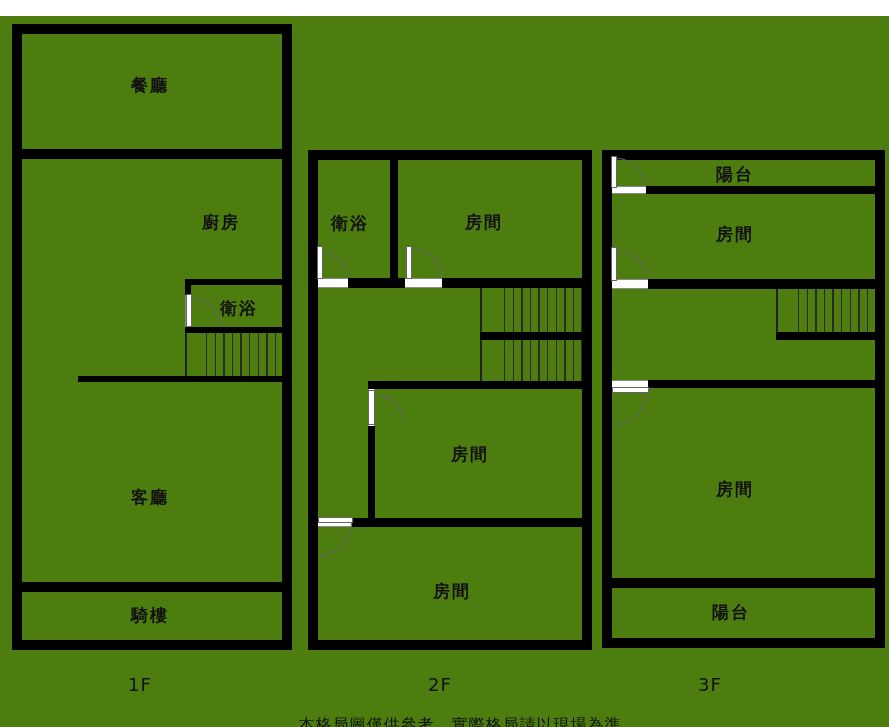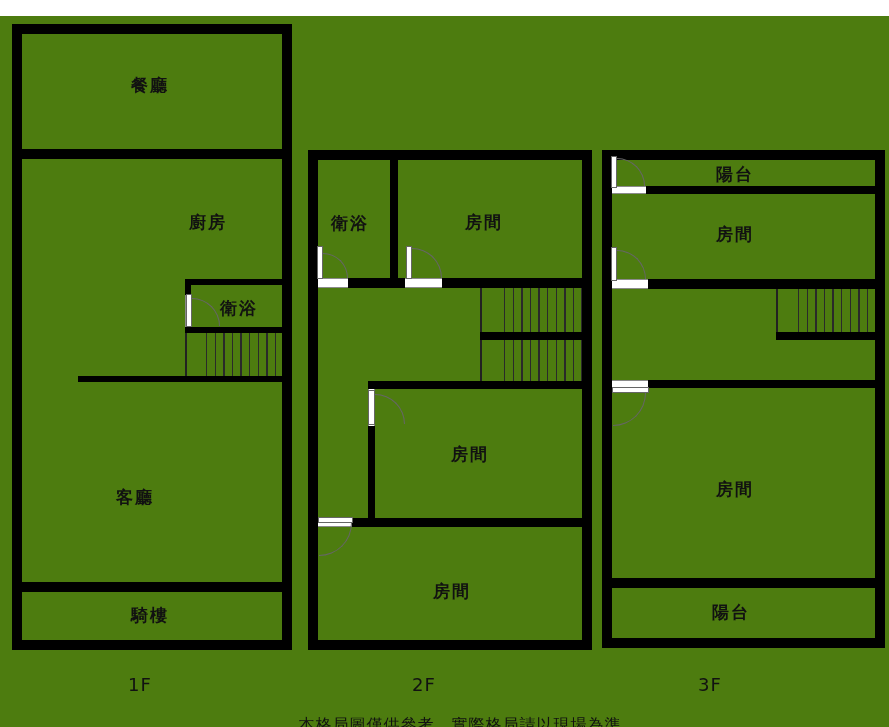--- a/index.html
+++ b/index.html
@@ -40,23 +40,23 @@
     <div class="wall" style="left:185px;top:263px;width:6px;height:16px"></div>
 
     <div class="thinline" style="left:185px;top:317px;width:2px;height:43px"></div>
     <div class="stairs" style="left:206px;top:317px;width:76px;height:43px"></div>
 
     <div class="threshold-v" style="left:185px;top:279px;width:6px;height:32px"></div>
     <div class="leaf" style="left:186px;top:278px;width:6px;height:33px"></div>
     <div class="arc arc-tr" style="left:192px;top:282px;width:28px;height:28px"></div>
 
     <div class="lbl" style="left:150px;top:69px">餐廳</div>
-    <div class="lbl" style="left:208px;top:206px">廚房</div>
+    <div class="lbl" style="left:221px;top:206px">廚房</div>
     <div class="lbl" style="left:239px;top:292px">衛浴</div>
-    <div class="lbl" style="left:135px;top:481px">客廳</div>
+    <div class="lbl" style="left:150px;top:481px">客廳</div>
     <div class="lbl" style="left:150px;top:599px">騎樓</div>
     <div class="lbl floor-lbl" style="left:140px;top:669px">1F</div>
   </div>
 
   <div>
     <div class="wall" style="left:308px;top:134px;width:284px;height:10px"></div>
     <div class="wall" style="left:308px;top:134px;width:10px;height:500px"></div>
     <div class="wall" style="left:582px;top:134px;width:10px;height:500px"></div>
     <div class="wall" style="left:308px;top:624px;width:284px;height:10px"></div>
     <div class="wall" style="left:390px;top:134px;width:8px;height:138px"></div>
@@ -85,21 +85,21 @@
     <div class="arc arc-tr" style="left:375px;top:378px;width:30px;height:30px"></div>
 
     <div class="threshold" style="left:318px;top:502px;width:34px;height:9px"></div>
     <div class="leaf" style="left:318px;top:501px;width:35px;height:6px"></div>
     <div class="arc arc-br" style="left:319px;top:507px;width:33px;height:33px"></div>
 
     <div class="lbl" style="left:350px;top:207px">衛浴</div>
     <div class="lbl" style="left:484px;top:206px">房間</div>
     <div class="lbl" style="left:470px;top:438px">房間</div>
     <div class="lbl" style="left:452px;top:575px">房間</div>
-    <div class="lbl floor-lbl" style="left:424px;top:669px">2F</div>
+    <div class="lbl floor-lbl" style="left:440px;top:669px">2F</div>
   </div>
 
   <div>
     <div class="wall" style="left:602px;top:134px;width:283px;height:10px"></div>
     <div class="wall" style="left:602px;top:134px;width:10px;height:498px"></div>
     <div class="wall" style="left:875px;top:134px;width:10px;height:498px"></div>
     <div class="wall" style="left:602px;top:622px;width:283px;height:10px"></div>
     <div class="wall" style="left:646px;top:170px;width:229px;height:8px"></div>
     <div class="wall" style="left:648px;top:263px;width:227px;height:10px"></div>
     <div class="wall" style="left:776px;top:316px;width:99px;height:8px"></div>

